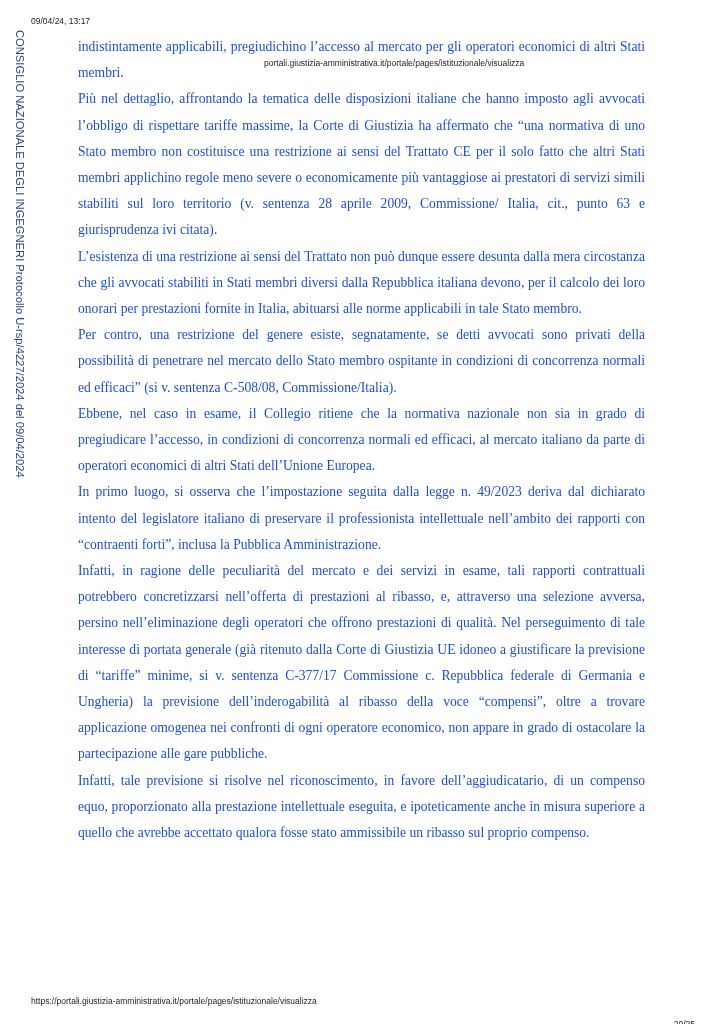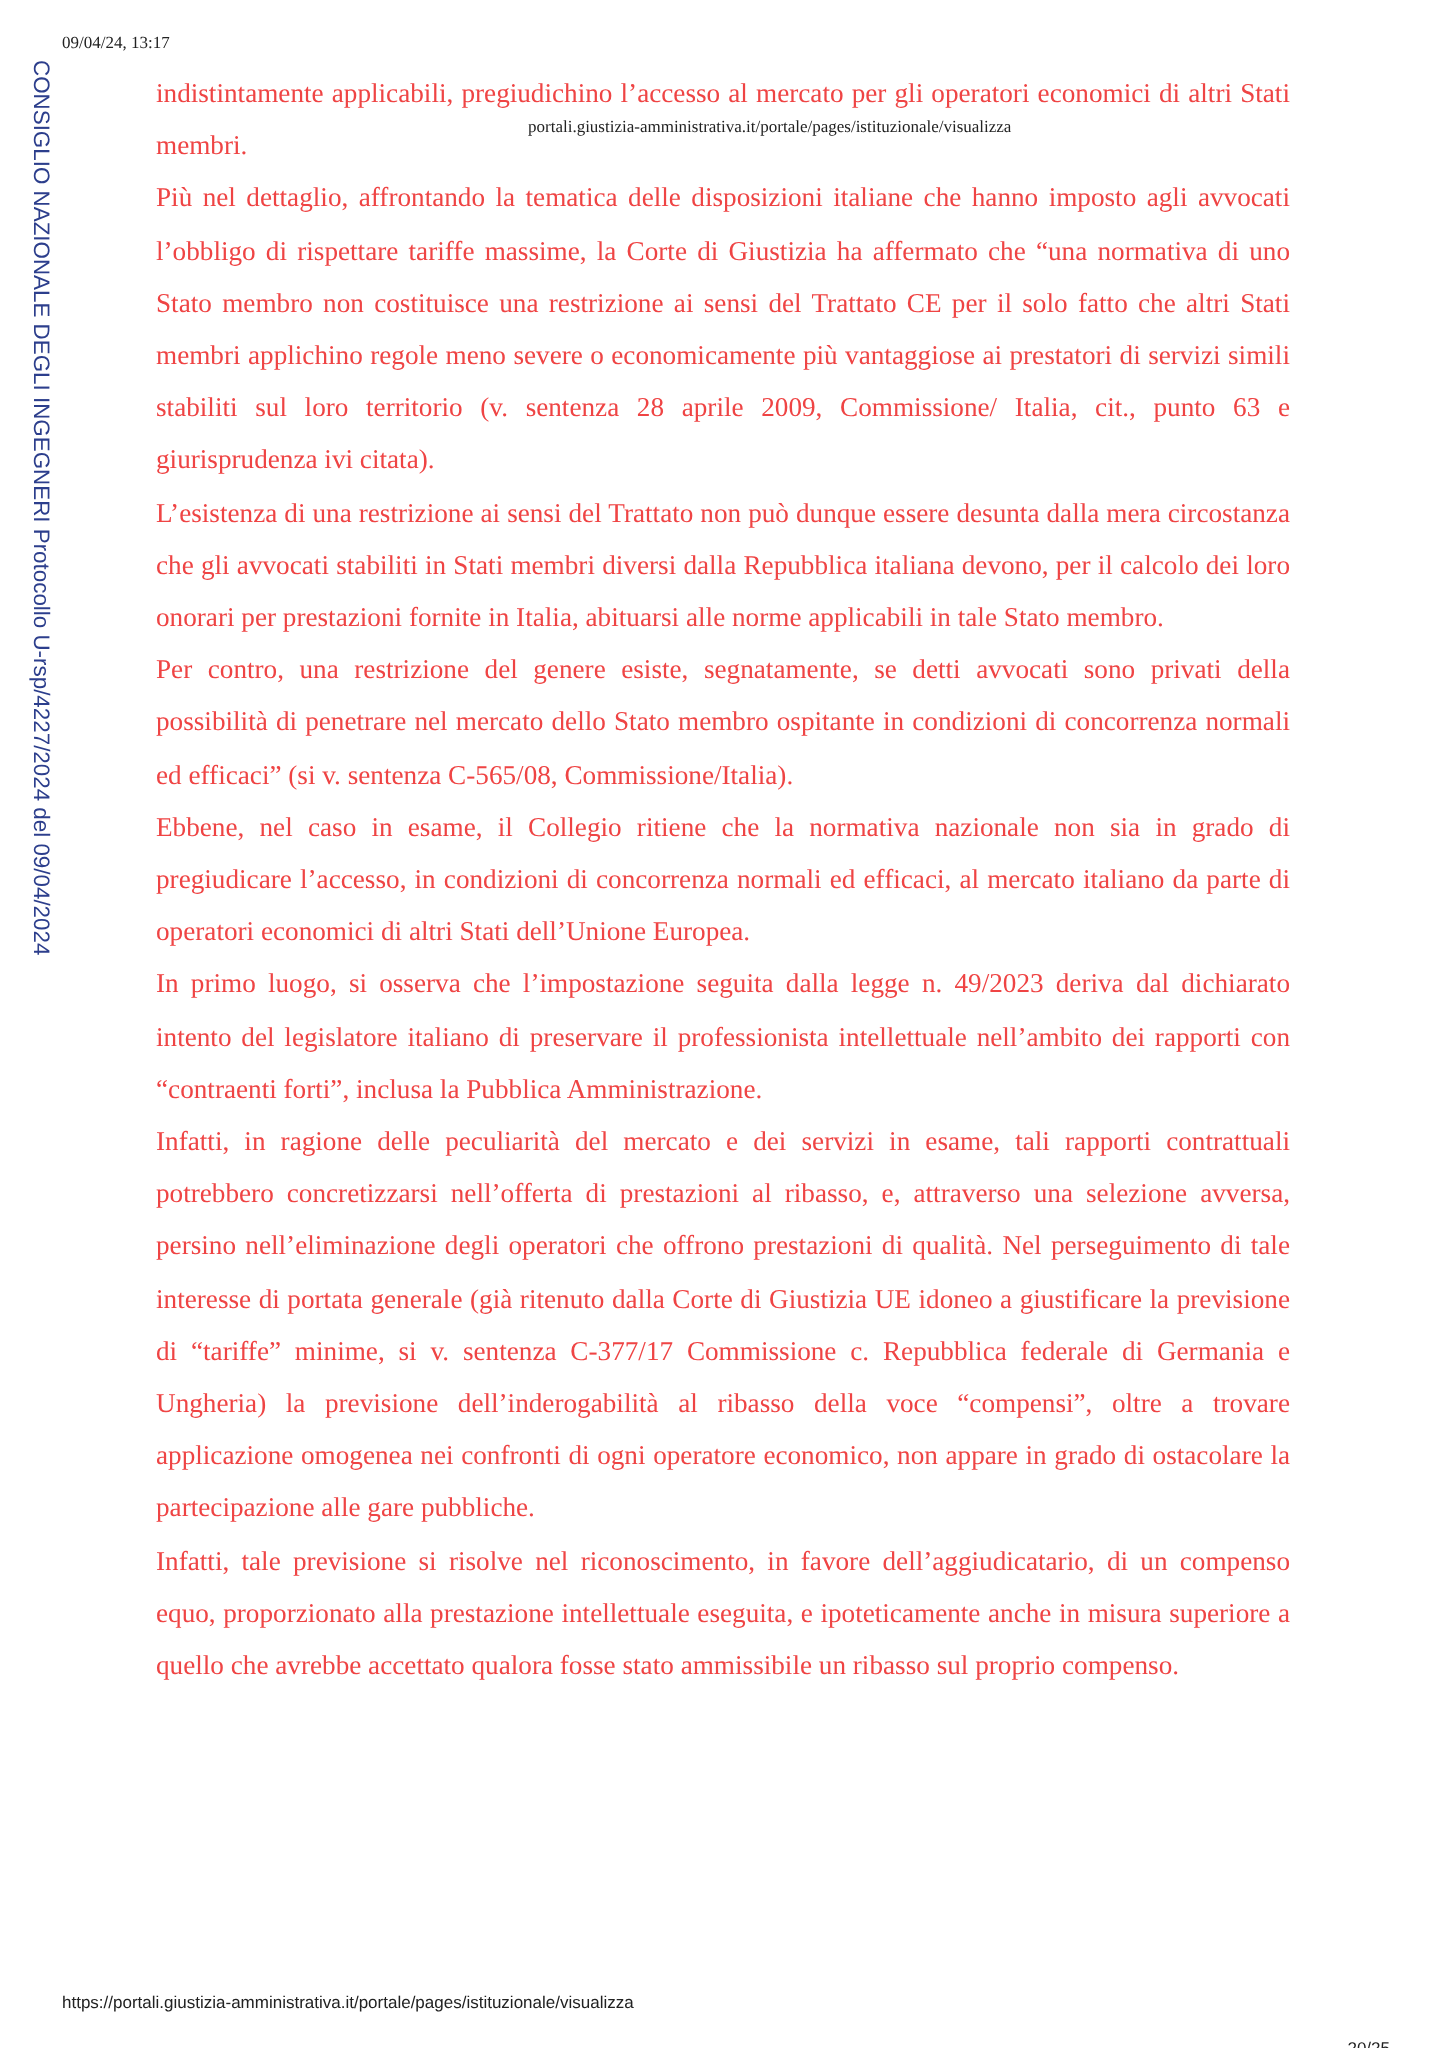--- a/index.html
+++ b/index.html
@@ -13,21 +13,21 @@
       position: relative;
       overflow: hidden;
       color: #1a1a1a;
     }
     .print-header {
       position: absolute;
       top: 16px;
       left: 0;
       width: 724px;
       height: 14px;
-      font-family: Liberation Serif, serif;
+      font-family: Liberation Sans, sans-serif;
       font-size: 8.5px;
       color: #222;
     }
     .print-header .date {
       position: absolute;
       left: 31px;
       top: 0;
     }
     .print-header .url {
       position: absolute;
@@ -71,42 +71,42 @@
       line-height: 16px;
     }
     .content {
       position: absolute;
       left: 78px;
       top: 34px;
       width: 567px;
       font-family: "Liberation Serif", serif;
       font-size: 13.6px;
       line-height: 26.2px;
-      color: #ef4444;
+      color: #1d4ed8;
       text-align: justify;
     }
     .content p {
       margin: 0;
     }
   </style>
 </head>
 <body>
 
 <div class="print-header">
   <span class="date">09/04/24, 13:17</span>
   <span class="url">portali.giustizia-amministrativa.it/portale/pages/istituzionale/visualizza</span>
 </div>
 
 <div class="stamp" style="color: rgb(44, 62, 140);">CONSIGLIO NAZIONALE DEGLI INGEGNERI Protocollo U-rsp/4227/2024 del 09/04/2024</div>
 
 <div class="content">
   <p>indistintamente applicabili, pregiudichino l’accesso al mercato per gli operatori economici di altri Stati membri.</p>
   <p>Più nel dettaglio, affrontando la tematica delle disposizioni italiane che hanno imposto agli avvocati l’obbligo di rispettare tariffe massime, la Corte di Giustizia ha affermato che “una normativa di uno Stato membro non costituisce una restrizione ai sensi del Trattato CE per il solo fatto che altri Stati membri applichino regole meno severe o economicamente più vantaggiose ai prestatori di servizi simili stabiliti sul loro territorio (v. sentenza 28 aprile 2009, Commissione/ Italia, cit., punto 63 e giurisprudenza ivi citata).</p>
   <p>L’esistenza di una restrizione ai sensi del Trattato non può dunque essere desunta dalla mera circostanza che gli avvocati stabiliti in Stati membri diversi dalla Repubblica italiana devono, per il calcolo dei loro onorari per prestazioni fornite in Italia, abituarsi alle norme applicabili in tale Stato membro.</p>
-  <p>Per contro, una restrizione del genere esiste, segnatamente, se detti avvocati sono privati della possibilità di penetrare nel mercato dello Stato membro ospitante in condizioni di concorrenza normali ed efficaci” (si v. sentenza C-565/08, Commissione/Italia).</p>
+  <p>Per contro, una restrizione del genere esiste, segnatamente, se detti avvocati sono privati della possibilità di penetrare nel mercato dello Stato membro ospitante in condizioni di concorrenza normali ed efficaci” (si v. sentenza C-508/08, Commissione/Italia).</p>
   <p>Ebbene, nel caso in esame, il Collegio ritiene che la normativa nazionale non sia in grado di pregiudicare l’accesso, in condizioni di concorrenza normali ed efficaci, al mercato italiano da parte di operatori economici di altri Stati dell’Unione Europea.</p>
   <p>In primo luogo, si osserva che l’impostazione seguita dalla legge n. 49/2023 deriva dal dichiarato intento del legislatore italiano di preservare il professionista intellettuale nell’ambito dei rapporti con “contraenti forti”, inclusa la Pubblica Amministrazione.</p>
   <p>Infatti, in ragione delle peculiarità del mercato e dei servizi in esame, tali rapporti contrattuali potrebbero concretizzarsi nell’offerta di prestazioni al ribasso, e, attraverso una selezione avversa, persino nell’eliminazione degli operatori che offrono prestazioni di qualità. Nel perseguimento di tale interesse di portata generale (già ritenuto dalla Corte di Giustizia UE idoneo a giustificare la previsione di “tariffe” minime, si v. sentenza C-377/17 Commissione c. Repubblica federale di Germania e Ungheria) la previsione dell’inderogabilità al ribasso della voce “compensi”, oltre a trovare applicazione omogenea nei confronti di ogni operatore economico, non appare in grado di ostacolare la partecipazione alle gare pubbliche.</p>
   <p>Infatti, tale previsione si risolve nel riconoscimento, in favore dell’aggiudicatario, di un compenso equo, proporzionato alla prestazione intellettuale eseguita, e ipoteticamente anche in misura superiore a quello che avrebbe accettato qualora fosse stato ammissibile un ribasso sul proprio compenso.</p>
 </div>
 
 <div class="print-footer">
   <span class="url">https://portali.giustizia-amministrativa.it/portale/pages/istituzionale/visualizza</span>
   <span class="page">20/25</span>
 </div>

